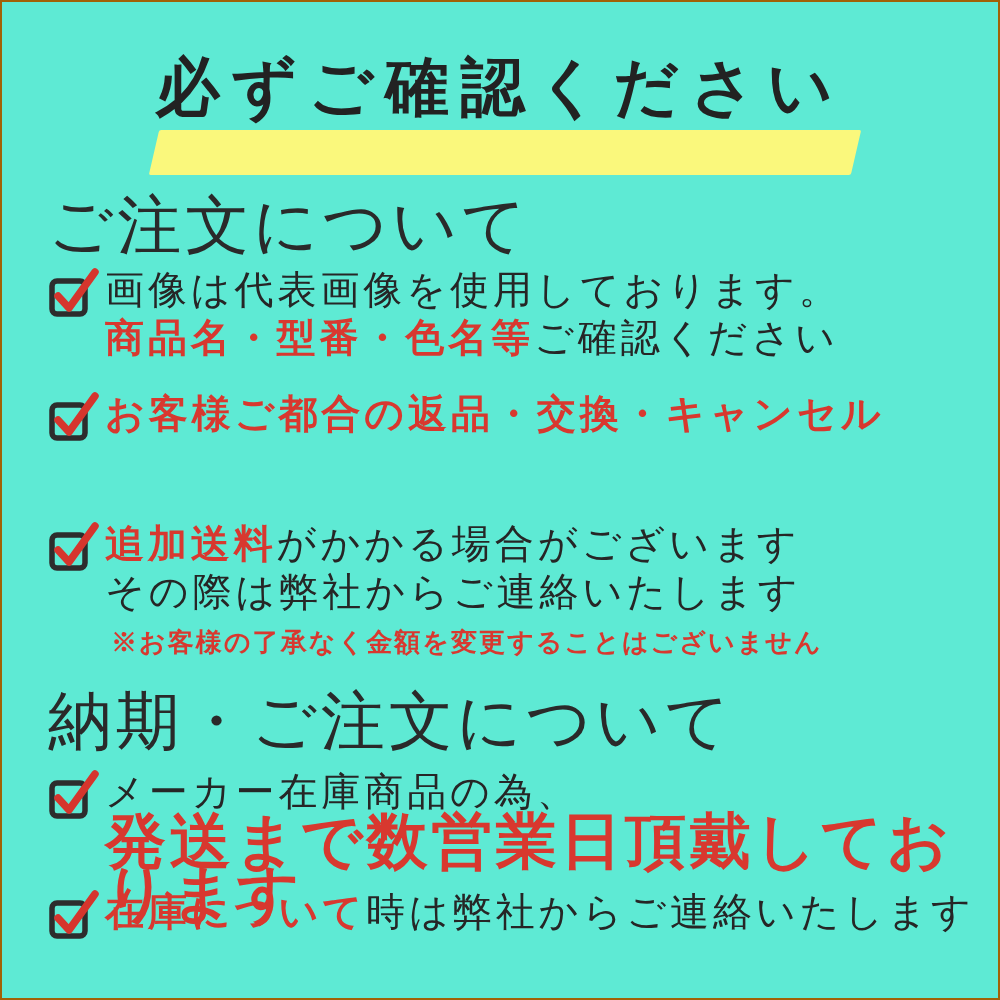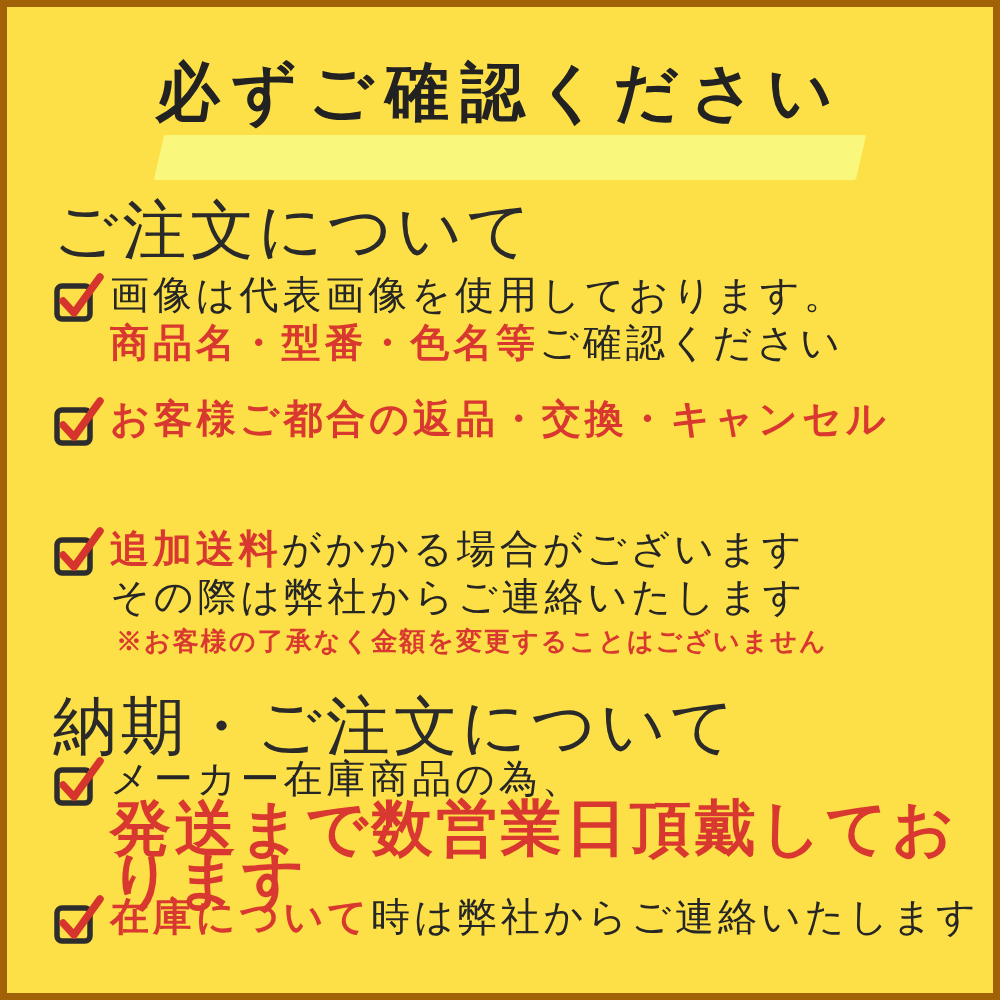--- a/index.html
+++ b/index.html
@@ -1,21 +1,21 @@
 <!DOCTYPE html>
 <html><head>
 <meta charset="utf-8">
 <style>
   html,body{margin:0;padding:0;background:#fff;}
   .canvas{
     position:relative;
     width:1000px;height:1000px;
     box-sizing:border-box;
-    background:#fde047;
-    border:7px solid #a16207;
+    background:#5eead4;
+    border:2px solid #a16207;
     overflow:hidden;
     font-family:"Liberation Serif","DejaVu Serif",serif;
     color:#232323;
   }
   
   .title-wrap{position:absolute;left:0;top:42px;width:100%;text-align:center;}
   .title-highlight{
     position:absolute;left:152px;top:86px;width:702px;height:45px;
     background:#faf87c;transform:skewX(-13deg);border-radius:2px;
   }
@@ -27,28 +27,28 @@
   
   .heading{position:absolute;left:46px;font-size:64px;font-weight:normal;
     letter-spacing:0.06em;color:#2a2a2a;white-space:nowrap;}
   .heading-1{top:180px;}
   .heading-2{top:676px;}
   
   .row{position:absolute;left:46px;display:flex;align-items:flex-start;gap:7px;}
   .row-1{top:264px;}
   .row-2{top:388px;}
   .row-3{top:518px;}
-  .row-4{top:748px;}
+  .row-4{top:766px;}
   .row-5{top:886px;}
   .cbx{flex:0 0 auto;width:50px;height:50px;margin-top:2px;overflow:visible;}
   .txtcol{display:flex;flex-direction:column;}
   .line{font-size:39px;line-height:48px;letter-spacing:0.10em;white-space:nowrap;color:#262626;}
   .red{color:#d8382f;font-weight:bold;text-align:right;}
   .big-red{font-size:61px;line-height:52px;color:#d8382f;font-weight:bold;letter-spacing:0.06em;}
-  .small-note{font-size:26px;line-height:30px;margin-top:6px;padding-left:6px;
+  .small-note{font-size:26px;line-height:30px;margin-top:12px;padding-left:6px;
     color:#d8382f;font-weight:bold;letter-spacing:0.08em;white-space:nowrap;}
 </style>
 </head>
 <body>
 
 <div class="canvas">
 
   <div class="title-wrap">
     <div class="title-highlight"></div>
     <div class="title-text">必ずご確認ください</div>

